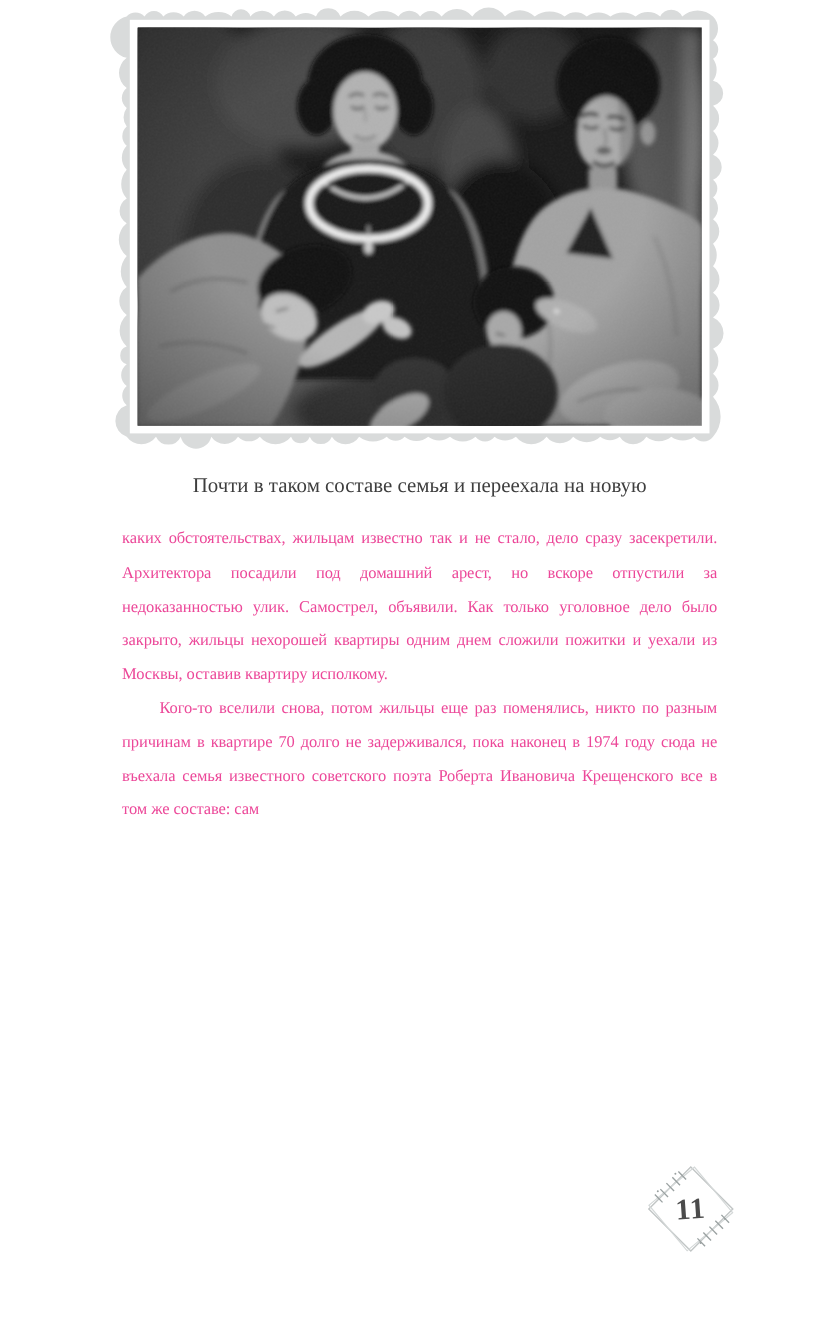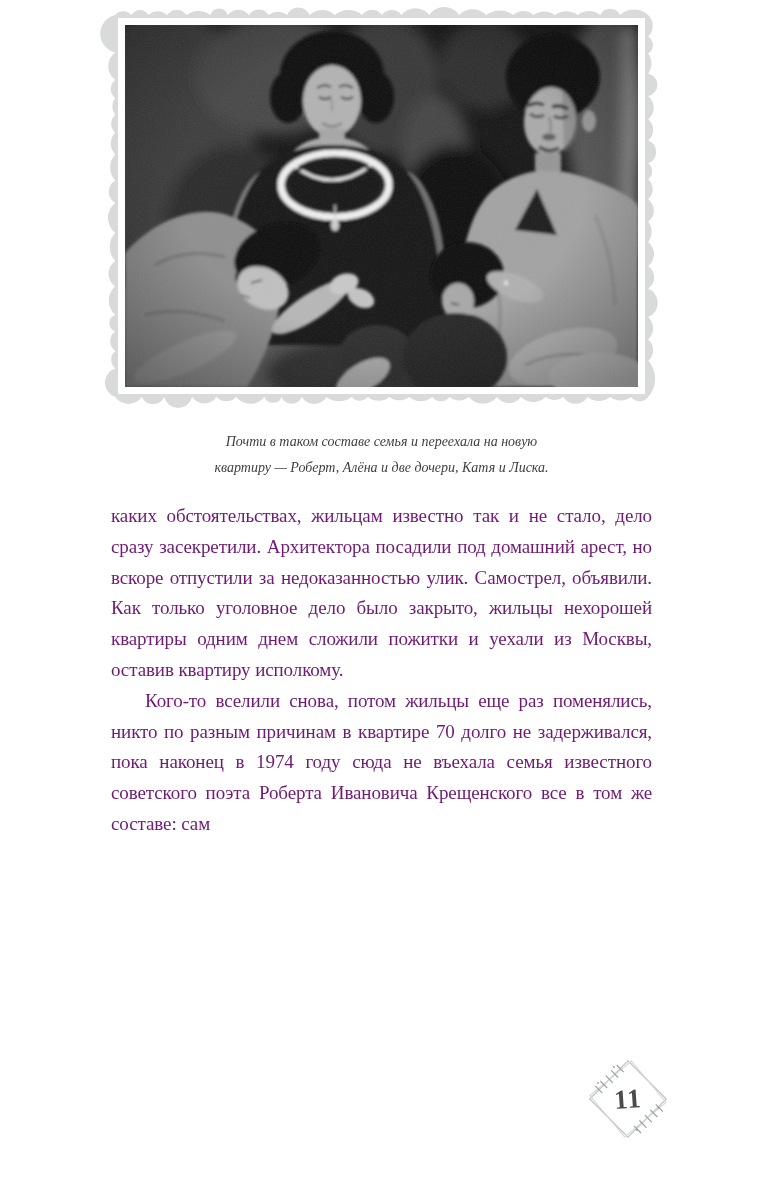--- a/index.html
+++ b/index.html
@@ -18,33 +18,32 @@
     width: 563px;
     margin: 93px auto 0;
     line-height: 0;
   }
 
   
   .caption {
     width: 563px;
     margin: 17px auto 0;
     text-align: center;
-    font-style: italic;
-    font-size: 14px;
+    font-size: 19px;
     line-height: 26px;
     color: #3e3e3e;
   }
 
   
   .bodytext {
     width: 541px;
     margin: 20px auto 0;
-    font-size: 19px;
+    font-size: 15px;
     line-height: 30.8px;
-    color: #701a75;
+    color: #ec4899;
     text-align: justify;
     letter-spacing: -0.1px;
   }
   .bodytext p { margin: 0; }
   .bodytext p.indent { text-indent: 34px; }
 
   
   .pagenum {
     position: absolute;
     left: 584px;
@@ -183,21 +182,20 @@
         </g>
 
         <rect width="513" height="362" fill="url(#vig)"></rect>
         <rect width="513" height="362" filter="url(#grain)" opacity="0.11"></rect>
       </g>
     </svg>
   </figure>
 
   <figcaption class="caption">
     <div>Почти в таком составе семья и переехала на новую</div>
-    <div>квартиру — Роберт, Алёна и две дочери, Катя и Лиска.</div>
   </figcaption>
 
   <section class="bodytext">
     <p>каких обстоятельствах, жильцам известно так и не стало, дело сразу засекретили. Архитектора посадили под домашний арест, но вскоре отпустили за недоказанностью улик. Самострел, объявили. Как только уголовное дело было закрыто, жильцы нехорошей квартиры одним днем сложили пожитки и уехали из Москвы, оставив квартиру исполкому.</p>
     <p class="indent">Кого-то вселили снова, потом жильцы еще раз поменялись, никто по разным причинам в квартире 70 долго не задерживался, пока наконец в 1974 году сюда не въехала семья известного советского поэта Роберта Ивановича Крещенского все в том же составе: сам</p>
   </section>
 
   <div class="pagenum">
     <svg width="90" height="86" viewBox="0 0 90 86">
       <rect x="17" y="14" width="54" height="54" transform="rotate(45 44 41)" fill="#ffffff" stroke="#c2c6c6" stroke-width="1.3"></rect>

